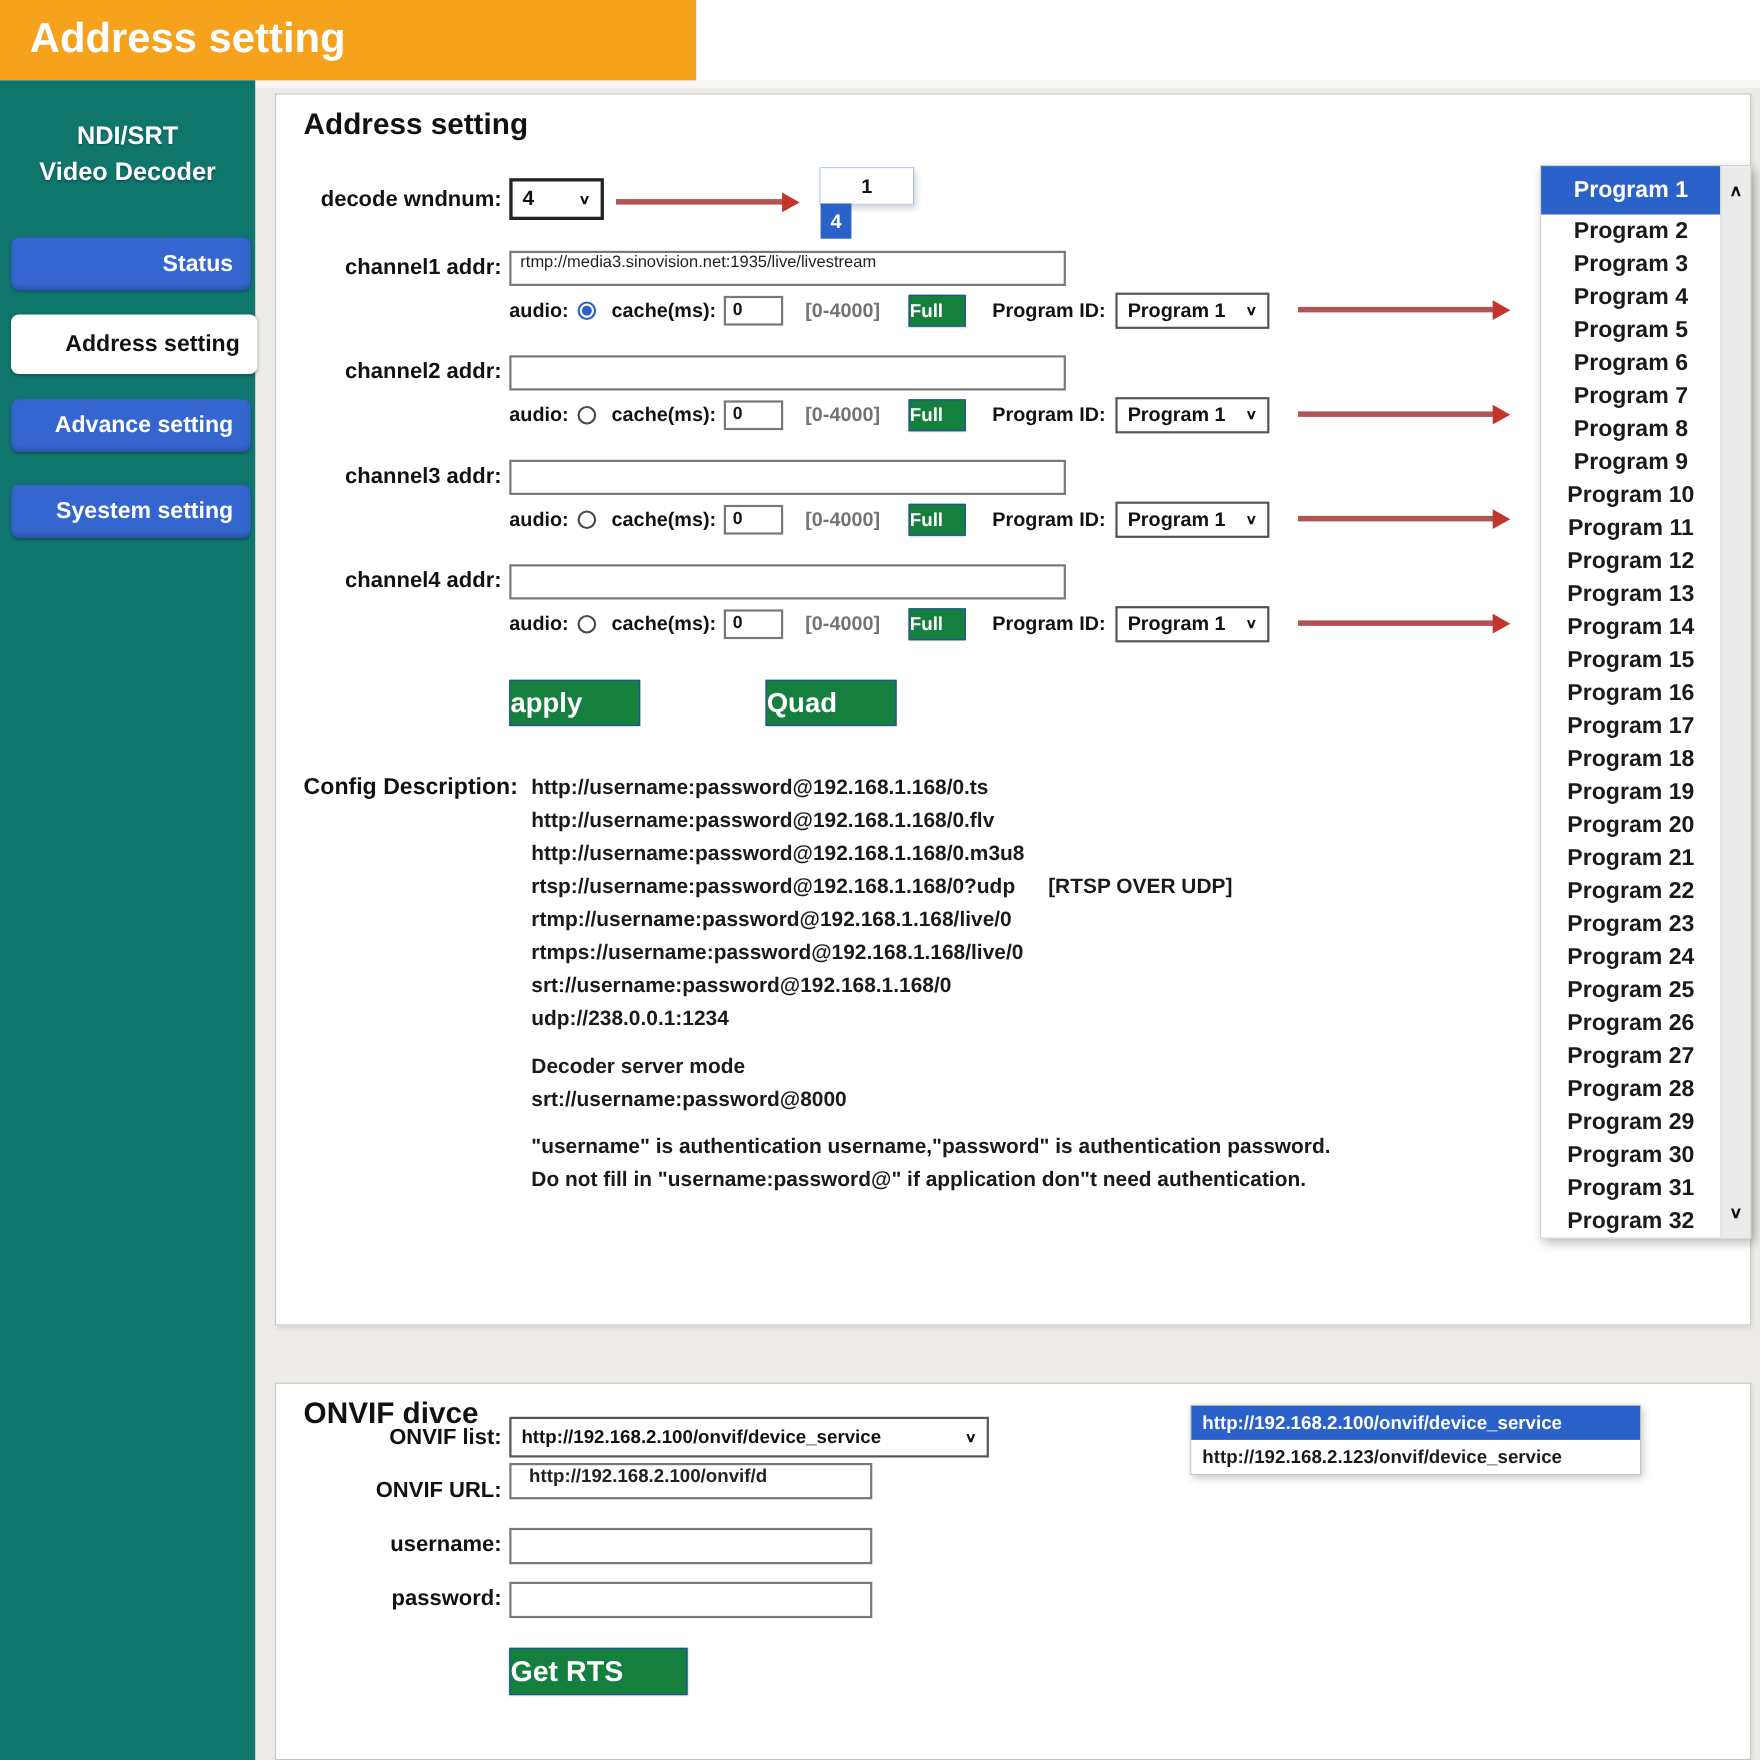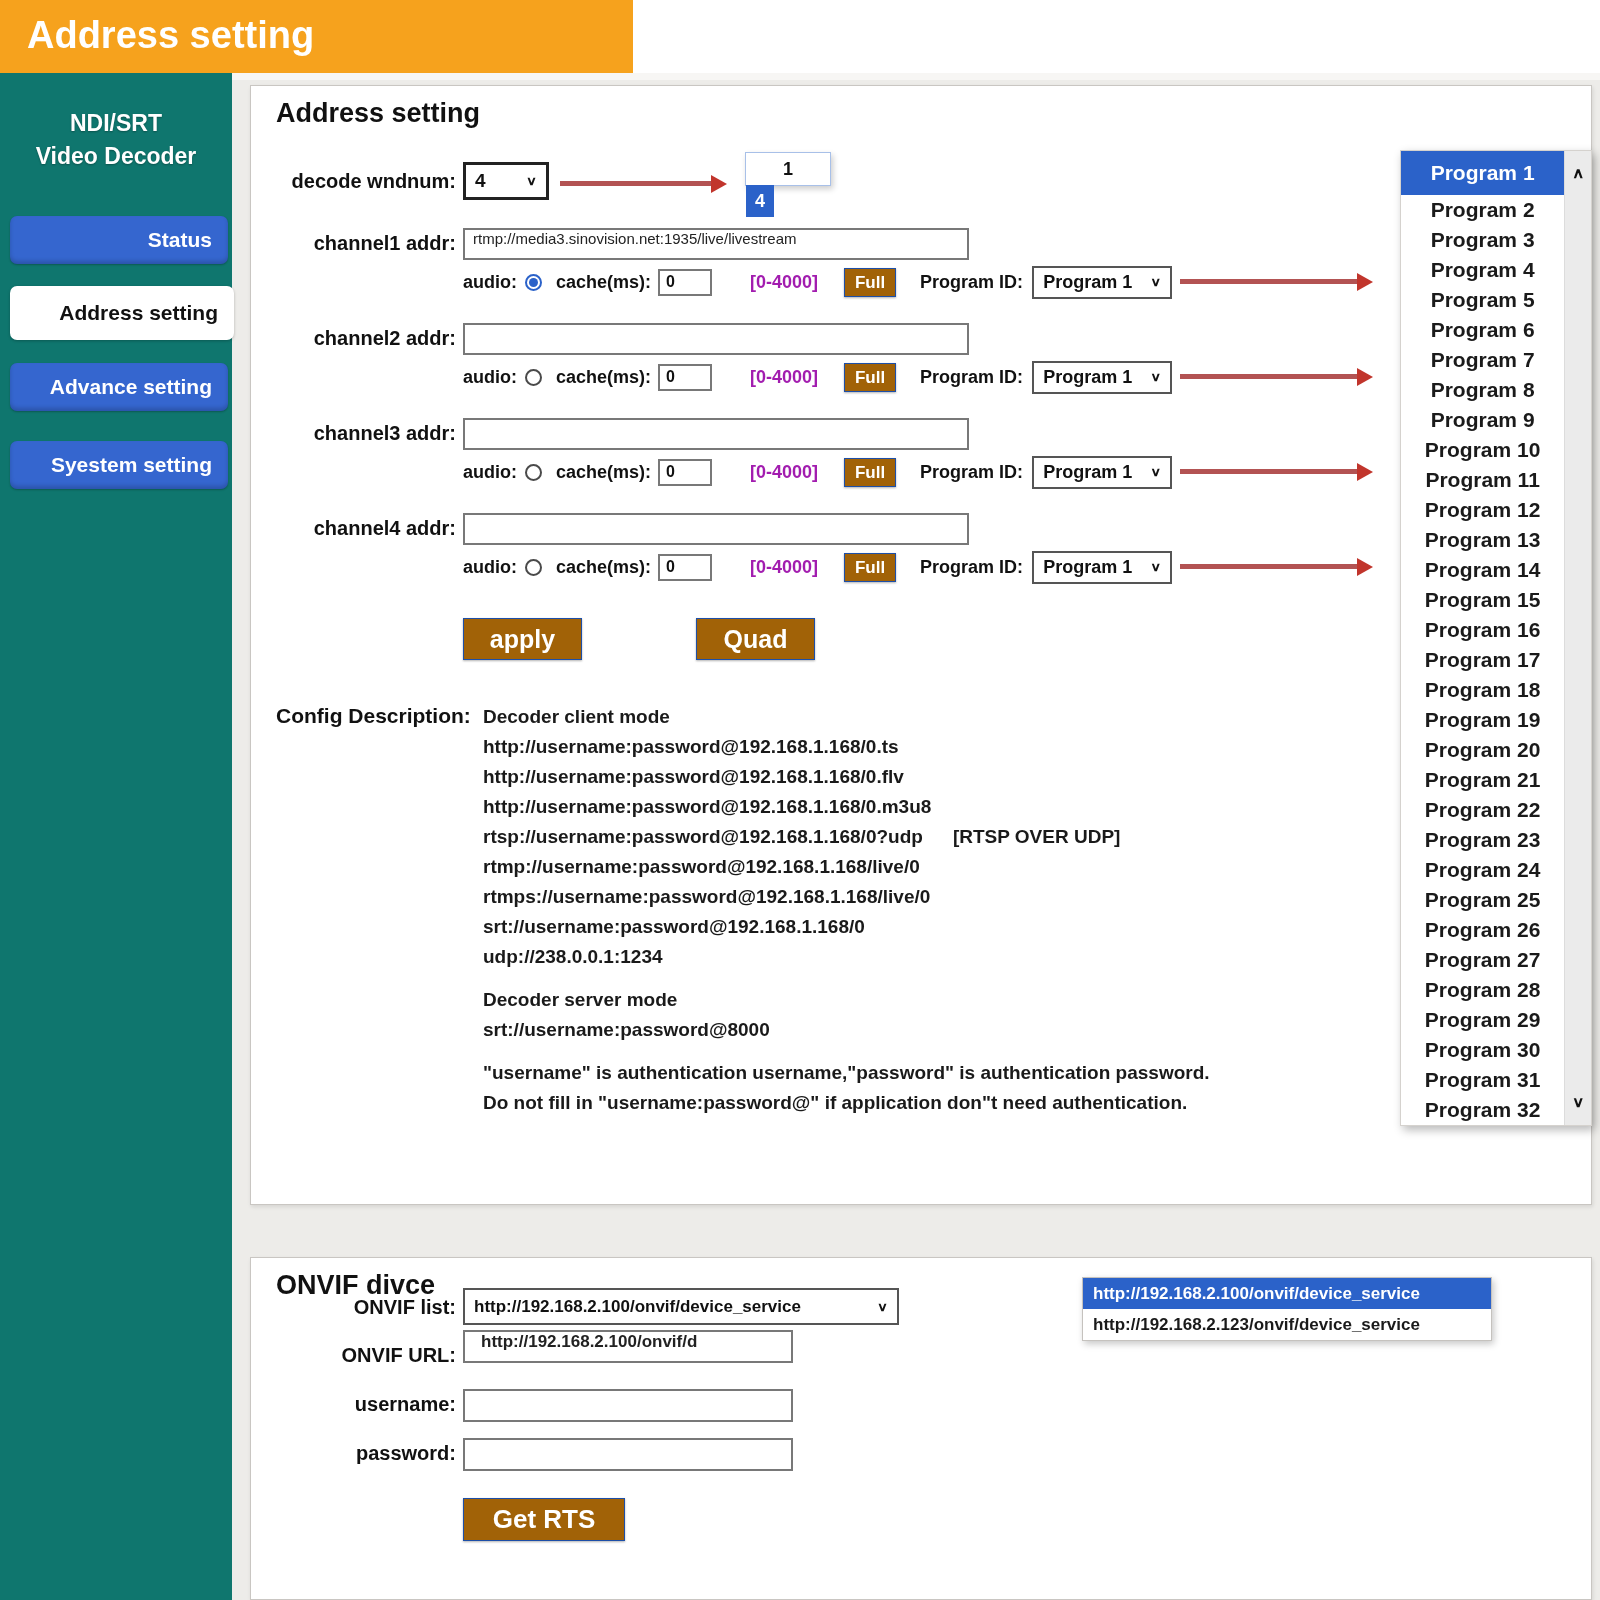--- a/index.html
+++ b/index.html
@@ -43,22 +43,22 @@
   .audio-row { position:absolute; left:212px; height:32px; display:flex; align-items:center;
                font-size:18px; font-weight:bold; color:#111; }
   .radio { width:17px; height:17px; border:2px solid #4a4a4a; border-radius:50%; margin-left:8px;
            background:#fff; position:relative; cursor:pointer; flex:none; }
   .radio.checked { border-color:#2b62c9; }
   .radio.checked::after { content:''; position:absolute; left:2px; top:2px; width:9px; height:9px;
                           background:#2b62c9; border-radius:50%; }
   .cache-label { margin-left:14px; }
   .cache-input { width:54px; height:27px; border:2px solid #787878; margin-left:7px; font-size:16px;
                  font-weight:bold; padding:0 6px; display:flex; align-items:center; background:#fff; }
-  .range-label { margin-left:38px; color:#a21caf; }
-  .btn-blue { background:#a16207; color:#fff; font-weight:bold; text-align:center; cursor:pointer;
+  .range-label { margin-left:20px; color:#737373; }
+  .btn-blue { background:#15803d; color:#fff; font-weight:bold; text-align:left; cursor:pointer;
               border:1px solid #1d4fa8; box-shadow:0 1px 2px rgba(0,0,0,.3); }
   .full-btn { width:52px; height:29px; line-height:27px; font-size:17px; margin-left:26px; flex:none; }
   .progid-label { margin-left:24px; }
   .prog-sel { position:static; margin-left:9px; width:140px; height:33px; border:2px solid #555;
               display:flex; align-items:center; justify-content:space-between; padding:0 9px;
               font-size:18px; font-weight:bold; background:#fff; cursor:pointer; flex:none; }
 
   .apply-btn { position:absolute; left:212px; top:532px; width:119px; height:42px; line-height:40px; font-size:25px; }
   .quad-btn  { position:absolute; left:445px; top:532px; width:119px; height:42px; line-height:40px; font-size:25px; }
 
@@ -211,21 +211,20 @@
         <span>Program 1</span>
         <span class="caret">∨</span>
       </span>
     </div>
 
     <div class="btn-blue apply-btn">apply</div>
     <div class="btn-blue quad-btn">Quad</div>
 
     <div class="config-label">Config Description:</div>
     <div class="config-block" id="config-lines">
-        <div class="config-line"><span>Decoder client mode</span></div>
         <div class="config-line"><span>http://username:password@192.168.1.168/0.ts</span></div>
         <div class="config-line"><span>http://username:password@192.168.1.168/0.flv</span></div>
         <div class="config-line"><span>http://username:password@192.168.1.168/0.m3u8</span></div>
         <div class="config-line"><span>rtsp://username:password@192.168.1.168/0?udp</span><span class="note">[RTSP OVER UDP]</span></div>
         <div class="config-line"><span>rtmp://username:password@192.168.1.168/live/0</span></div>
         <div class="config-line"><span>rtmps://username:password@192.168.1.168/live/0</span></div>
         <div class="config-line"><span>srt://username:password@192.168.1.168/0</span></div>
         <div class="config-line"><span>udp://238.0.0.1:1234</span></div>
         <div class="cfg-spacer"></div>
         <div class="config-line"><span>Decoder server mode</span></div>

